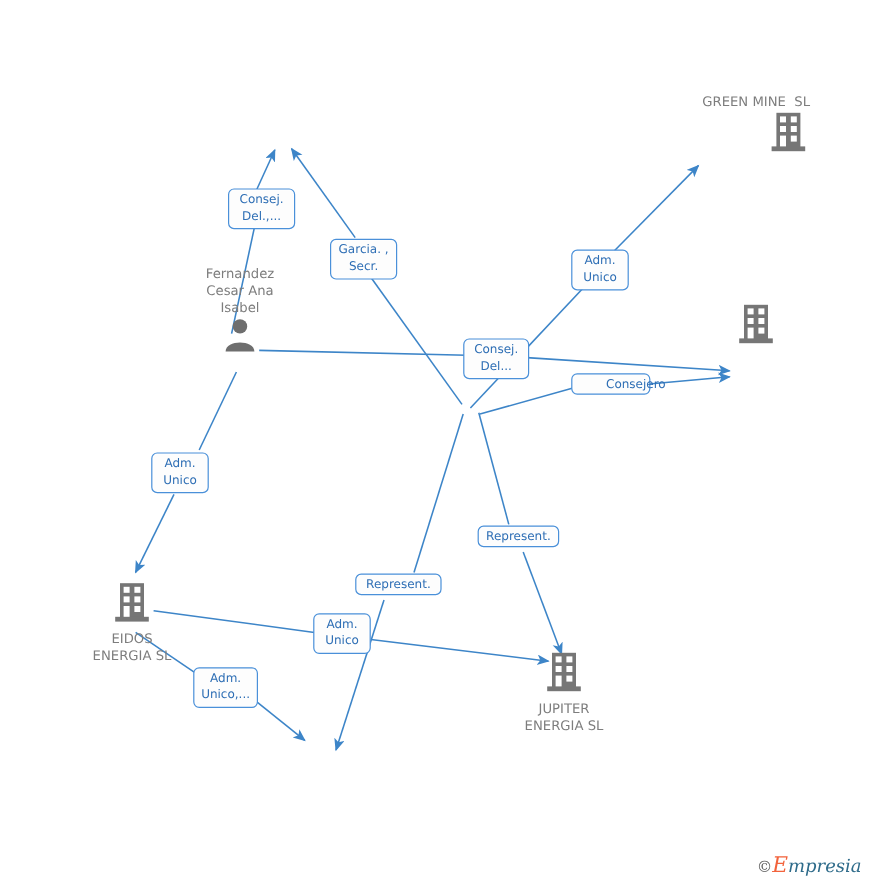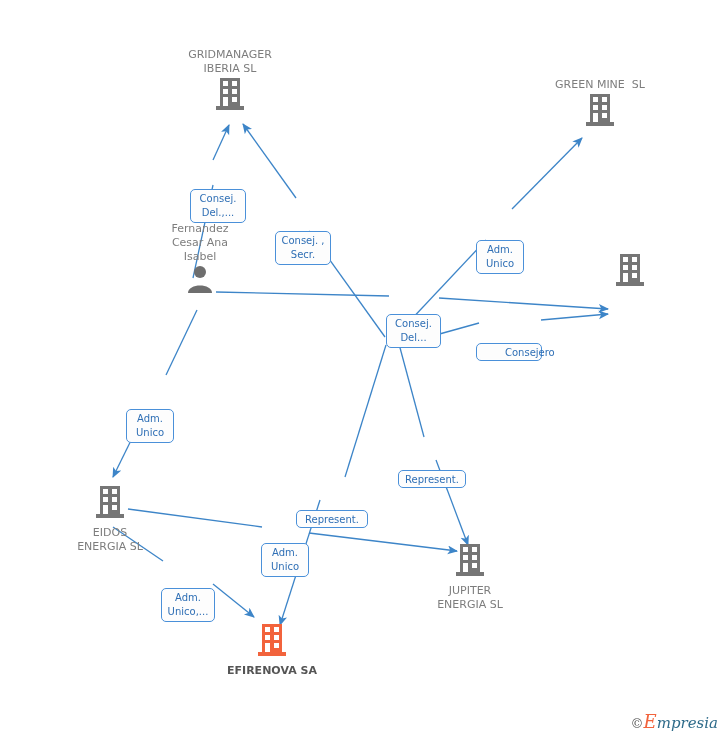--- a/index.html
+++ b/index.html
@@ -35,21 +35,20 @@
     border:1px solid #4a90d9;
     border-radius:5px;
     background:#fdfdfd;
     color:#2f6fb5;
     font-size:10px;
     line-height:14px;
     text-align:center;
     padding:2px 4px;
     white-space:pre;
     box-shadow:0 0 0 1px rgba(255,255,255,0.6) inset;
-    margin-top:32px;
   }
 
   
   .watermark{
     position:absolute;
     right:10px;bottom:8px;
     font-size:15px;
     color:#2e6b8a;
     font-family:"DejaVu Serif", serif;
     font-style:italic;
@@ -97,38 +96,22 @@
       <path d="M320,500 L280,625" marker-end="url(#ah)"></path>
 
       <path d="M128,509 L262,527"></path>
       <path d="M309,533 L457,551" marker-end="url(#ah)"></path>
 
       <path d="M113,527 L163,561"></path>
       <path d="M213,584 L254,617" marker-end="url(#ah)"></path>
     </g>
   </svg>
 
-  <div class="node company" style="left:155px; top:48px; width:150px;">
-    <span class="caption">GRIDMANAGER
-IBERIA SL</span>
-    <span class="glyph">
-      <svg width="36" height="38" viewBox="0 0 36 38">
-        <rect x="8" y="2" width="20" height="30" fill="#767676"></rect>
-        <rect x="4" y="30" width="28" height="4" fill="#767676"></rect>
-        <rect x="11" y="5" width="5" height="5" fill="#fff"></rect>
-        <rect x="20" y="5" width="5" height="5" fill="#fff"></rect>
-        <rect x="11" y="13" width="5" height="5" fill="#fff"></rect>
-        <rect x="20" y="13" width="5" height="5" fill="#fff"></rect>
-        <rect x="11" y="21" width="5" height="9" fill="#fff"></rect>
-        <rect x="20" y="21" width="5" height="5" fill="#fff"></rect>
-      </svg>
-    </span>
-  </div>
-
-  <div class="node company" style="left:525px; top:78px; width:150px;">
+
+  <div class="node company" style="left:525px; top:78px; width:150px;text-align:right;">
     <span class="caption">GREEN MINE  SL</span>
     <span class="glyph">
       <svg width="36" height="38" viewBox="0 0 36 38">
         <rect x="8" y="2" width="20" height="30" fill="#767676"></rect>
         <rect x="4" y="30" width="28" height="4" fill="#767676"></rect>
         <rect x="11" y="5" width="5" height="5" fill="#fff"></rect>
         <rect x="20" y="5" width="5" height="5" fill="#fff"></rect>
         <rect x="11" y="13" width="5" height="5" fill="#fff"></rect>
         <rect x="20" y="13" width="5" height="5" fill="#fff"></rect>
         <rect x="11" y="21" width="5" height="9" fill="#fff"></rect>
@@ -192,40 +175,25 @@
         <rect x="11" y="13" width="5" height="5" fill="#fff"></rect>
         <rect x="20" y="13" width="5" height="5" fill="#fff"></rect>
         <rect x="11" y="21" width="5" height="9" fill="#fff"></rect>
         <rect x="20" y="21" width="5" height="5" fill="#fff"></rect>
       </svg>
     </span>
     <span class="caption">JUPITER
 ENERGIA SL</span>
   </div>
 
-  <div class="node company focus" style="left:197px; top:622px; width:150px;">
-    <span class="glyph">
-      <svg width="36" height="38" viewBox="0 0 36 38">
-        <rect x="8" y="2" width="20" height="30" fill="#f2633c"></rect>
-        <rect x="4" y="30" width="28" height="4" fill="#f2633c"></rect>
-        <rect x="11" y="5" width="5" height="5" fill="#fff"></rect>
-        <rect x="20" y="5" width="5" height="5" fill="#fff"></rect>
-        <rect x="11" y="13" width="5" height="5" fill="#fff"></rect>
-        <rect x="20" y="13" width="5" height="5" fill="#fff"></rect>
-        <rect x="11" y="21" width="5" height="9" fill="#fff"></rect>
-        <rect x="20" y="21" width="5" height="5" fill="#fff"></rect>
-      </svg>
-    </span>
-    <span class="caption">EFIRENOVA SA</span>
-  </div>
 
   <div class="rel" style="left:190px; top:157px; width:56px; height:34px;">Consej.
 Del.,...</div>
 
-  <div class="rel" style="left:275px; top:199px; width:56px; height:34px;">Consej. ,
+  <div class="rel" style="left:275px; top:199px; width:56px; height:34px;">Garcia. ,
 Secr.</div>
 
   <div class="rel" style="left:476px; top:208px; width:48px; height:34px;">Adm.
 Unico</div>
 
   <div class="rel" style="left:386px; top:282px; width:55px; height:34px;">Consej.
 Del...</div>
 
   <div class="rel" style="left:476px; top:311px; width:66px; height:18px; line-height:14px;padding-left:28px;">Consejero</div>
 

